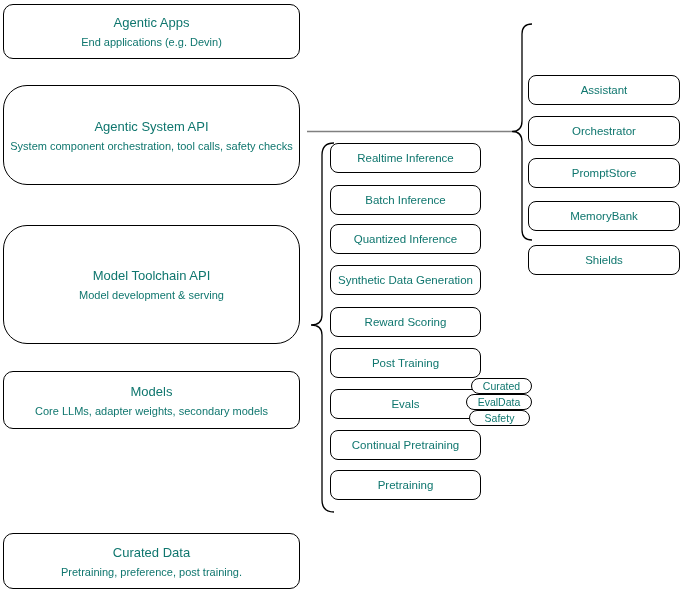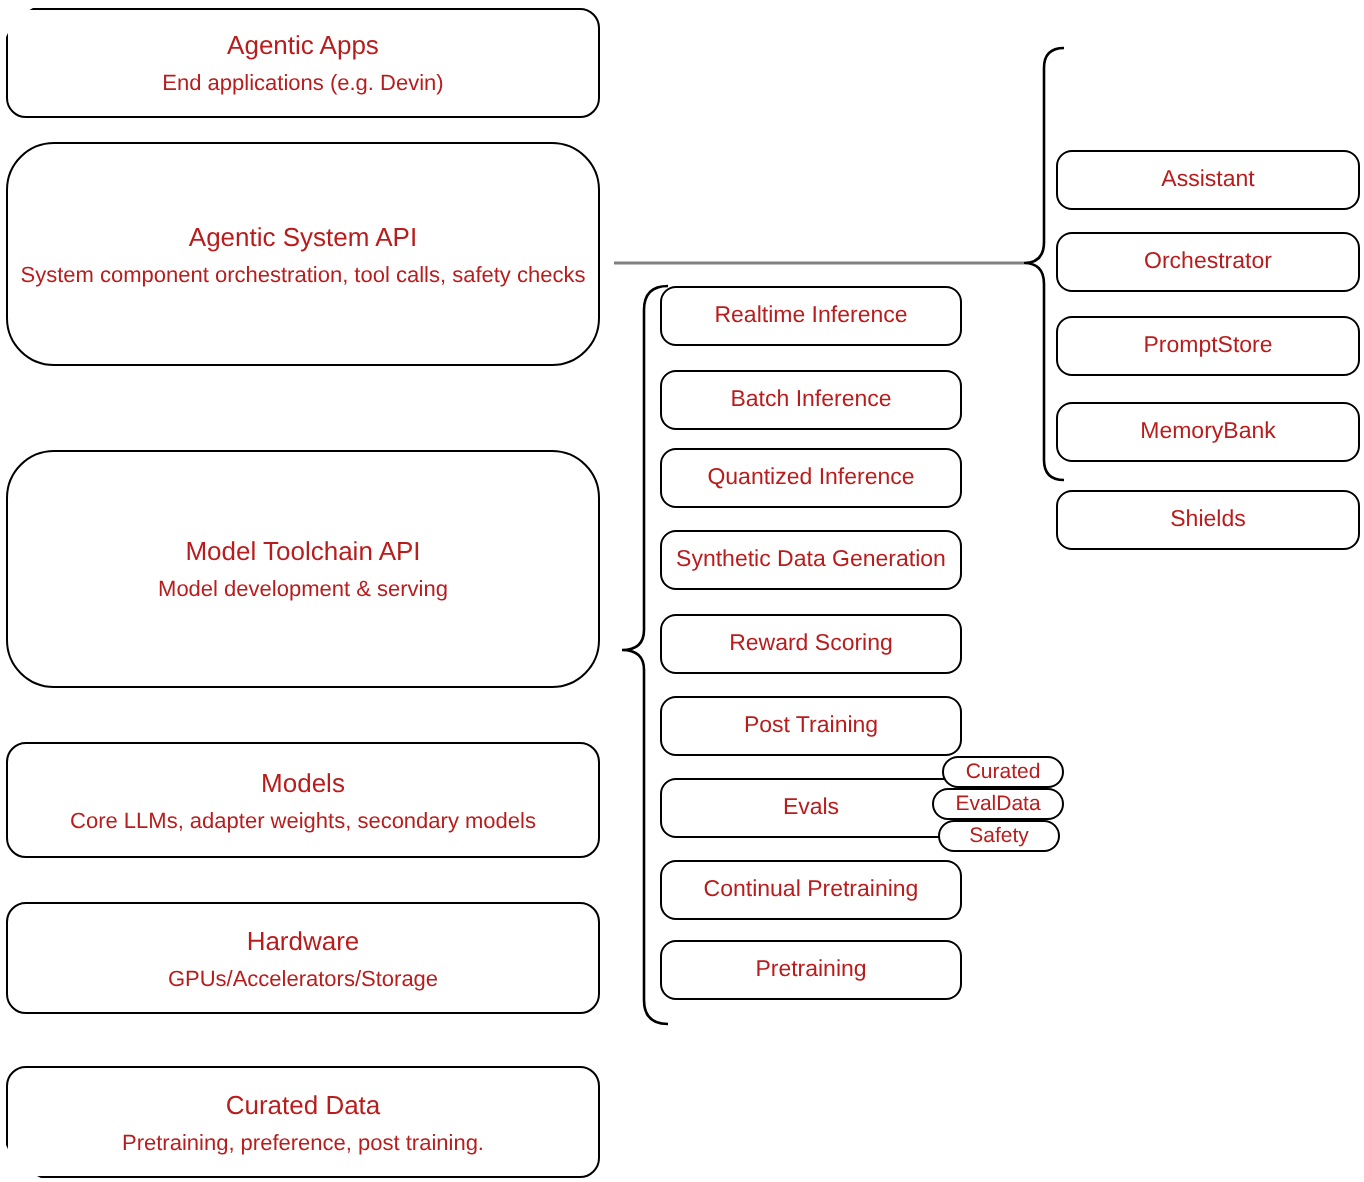--- a/index.html
+++ b/index.html
@@ -2,23 +2,22 @@
 <html><head>
 <meta charset="utf-8">
 <style>
   html, body { margin: 0; padding: 0; background: #ffffff; }
   #canvas {
     position: relative;
     width: 682px;
     height: 591px;
     background: #ffffff;
     font-family: "Liberation Sans", sans-serif;
-    color: #b91c1c;
+    color: #0f766e;
     overflow: hidden;
-    border-radius: 32px;
   }
   .box {
     position: absolute;
     box-sizing: border-box;
     background: #ffffff;
     border: 1.3px solid #000000;
     display: flex;
     flex-direction: column;
     align-items: center;
     justify-content: center;
@@ -69,35 +68,31 @@
 </style>
 </head>
 <body>
 
 <div id="canvas">
 
   <div class="box layer r10" style="top:4px;   height:55px;">
     <div class="title">Agentic Apps</div>
     <div class="subtitle">End applications (e.g. Devin)</div>
   </div>
-  <div class="box layer r24" style="top:71px;  height:112px;">
+  <div class="box layer r24" style="top:85px;  height:100px;">
     <div class="title">Agentic System API</div>
     <div class="subtitle">System component orchestration, tool calls, safety checks</div>
   </div>
   <div class="box layer r24" style="top:225px; height:119px;">
     <div class="title">Model Toolchain API</div>
     <div class="subtitle">Model development &amp; serving</div>
   </div>
   <div class="box layer r10" style="top:371px; height:58px;">
     <div class="title">Models</div>
     <div class="subtitle">Core LLMs, adapter weights, secondary models</div>
-  </div>
-  <div class="box layer r10" style="top:451px; height:56px;">
-    <div class="title">Hardware</div>
-    <div class="subtitle">GPUs/Accelerators/Storage</div>
   </div>
   <div class="box layer r10" style="top:533px; height:56px;">
     <div class="title">Curated Data</div>
     <div class="subtitle">Pretraining, preference, post training.</div>
   </div>
 
   <div class="node" style="top:143px;">Realtime Inference</div>
   <div class="node" style="top:224px;">Quantized Inference</div>
   <div class="node" style="top:185px;">Batch Inference</div>
   <div class="node" style="top:307px;">Reward Scoring</div>

